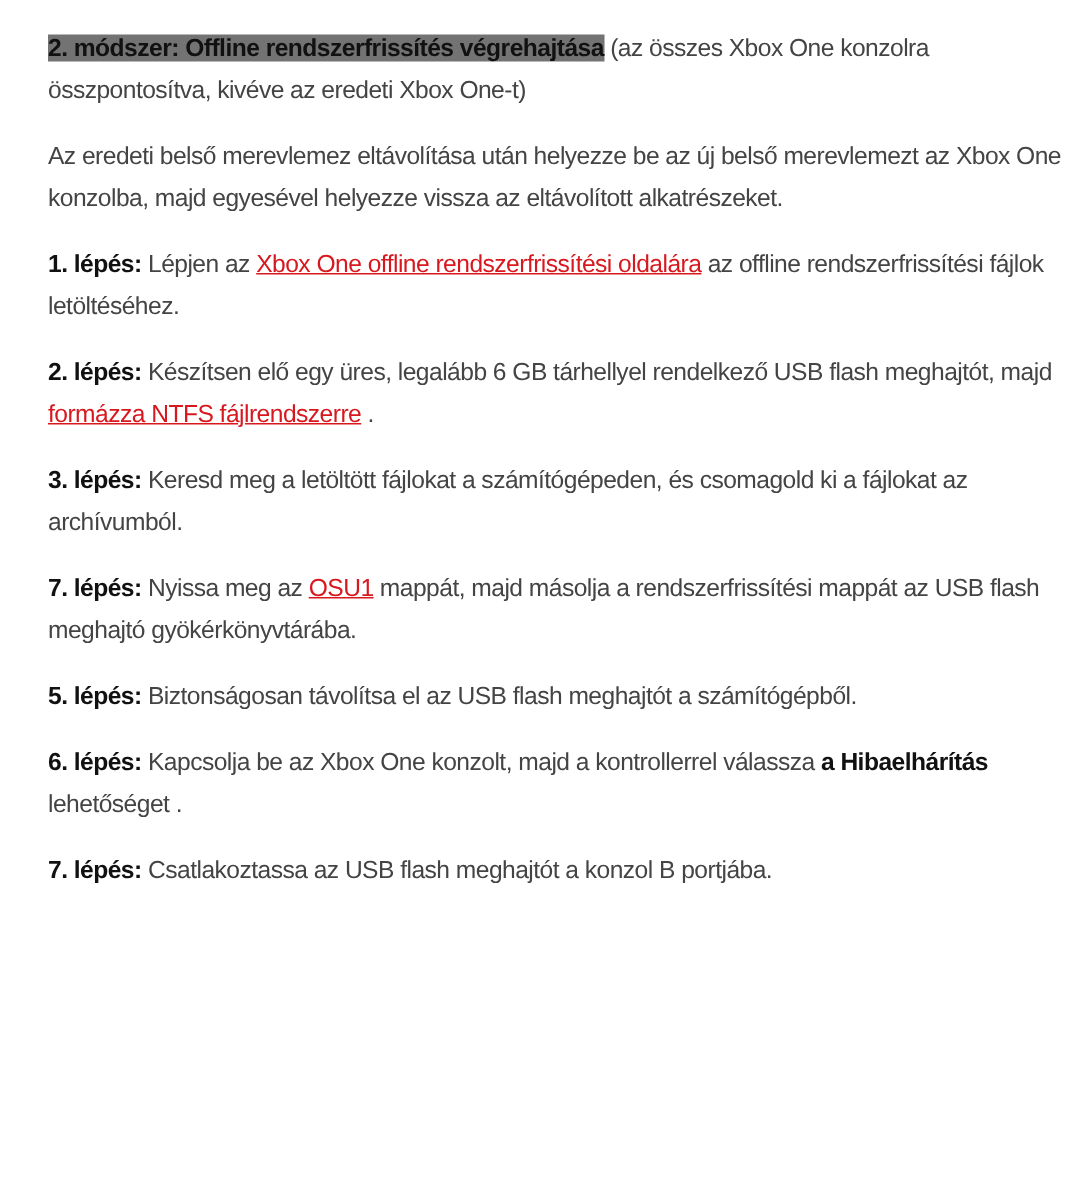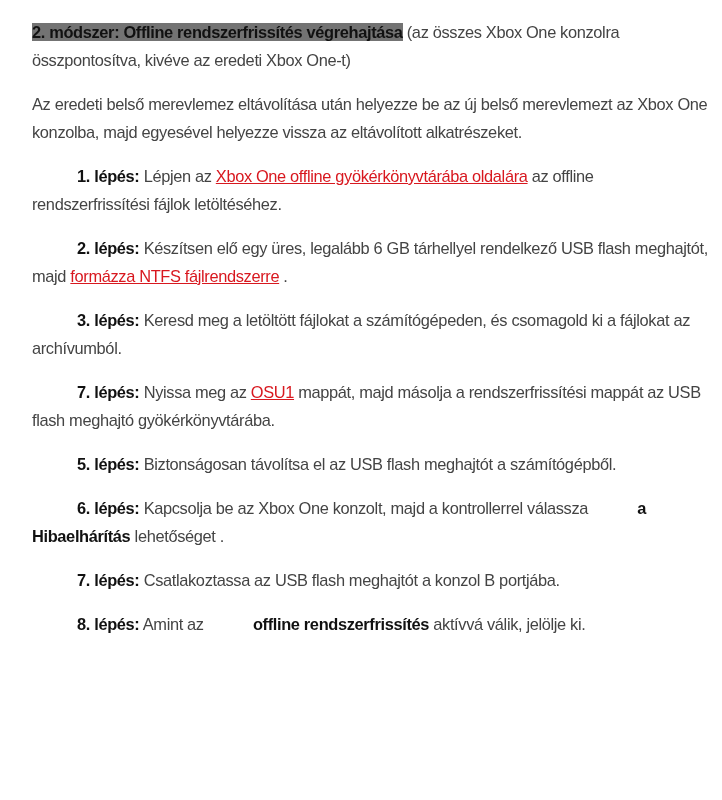--- a/index.html
+++ b/index.html
@@ -9,41 +9,40 @@
     color: #444444;
   }
   .content {
     padding: 18px 12px 0 32px;
     font-size: 16.4px;
     line-height: 28px;
     letter-spacing: -0.35px;
     font-stretch: condensed;
   }
   p { margin: 0 0 16px 0; }
-  b, .bold { color: #111111; font-weight: bold; margin-left: 45px; }
+  b, .bold { color: #111111; font-weight: bold; }
   .hl { background: #00d2ff; color: #111111; font-weight: bold; }
   a { color: #d8181f; text-decoration: underline; }
 </style>
 </head>
 <body>
 
 <div class="content">
   <p><span class="hl" style="background: #737373;">2. módszer: Offline rendszerfrissítés végrehajtása</span><span> (az összes Xbox One konzolra összpontosítva, kivéve az eredeti Xbox One-t)</span></p>
   <p>Az eredeti belső merevlemez eltávolítása után helyezze be az új belső merevlemezt az Xbox One konzolba, majd egyesével helyezze vissza az eltávolított alkatrészeket.</p>
 
-  <p><b>1. lépés:</b><span> Lépjen az </span><a href="#" style="color: rgb(216, 24, 31);">Xbox One offline gyökérkönyvtárába oldalára</a><span> az offline rendszerfrissítési fájlok letöltéséhez.</span></p>
+  <p><b>1. lépés:</b><span> Lépjen az </span><a href="#" style="color: rgb(216, 24, 31);">Xbox One offline rendszerfrissítési oldalára</a><span> az offline rendszerfrissítési fájlok letöltéséhez.</span></p>
 
   <p><b>2. lépés:</b><span> Készítsen elő egy üres, legalább 6 GB tárhellyel rendelkező USB flash meghajtót, majd </span><a href="#" style="color: rgb(216, 24, 31);">formázza NTFS fájlrendszerre</a><span> .</span></p>
 
   <p><b>3. lépés:</b><span> Keresd meg a letöltött fájlokat a számítógépeden, és csomagold ki a fájlokat az archívumból.</span></p>
 
   <p><b>7. lépés:</b><span> Nyissa meg az </span><a href="#" style="color: rgb(216, 24, 31);">OSU1</a><span> mappát, majd másolja a rendszerfrissítési mappát az USB flash meghajtó gyökérkönyvtárába.</span></p>
 
   <p><b>5. lépés:</b><span> Biztonságosan távolítsa el az USB flash meghajtót a számítógépből.</span></p>
 
   <p><b>6. lépés:</b><span> Kapcsolja be az Xbox One konzolt, majd a kontrollerrel válassza </span><b>a Hibaelhárítás</b><span> lehetőséget .</span></p>
 
   <p><b>7. lépés:</b><span> Csatlakoztassa az USB flash meghajtót a konzol B portjába.</span></p>
 
-  <p><b>8. lépés:</b><span> Amint az </span><b>offline rendszerfrissítés</b><span> aktívvá válik, jelölje ki.</span></p>
 
 
 </div>
 
 </body></html>

